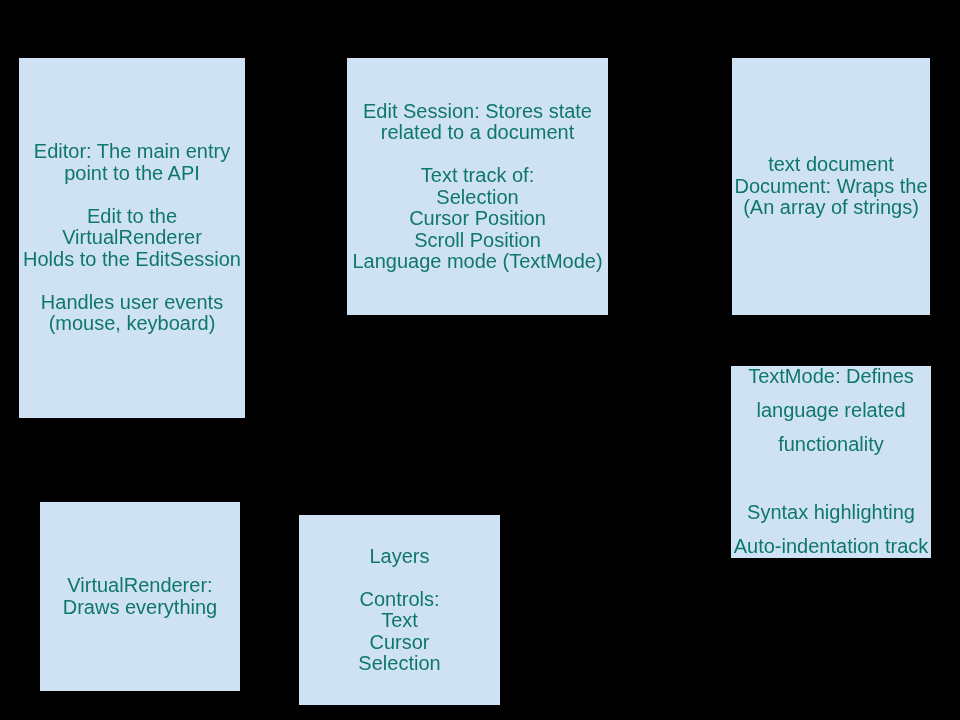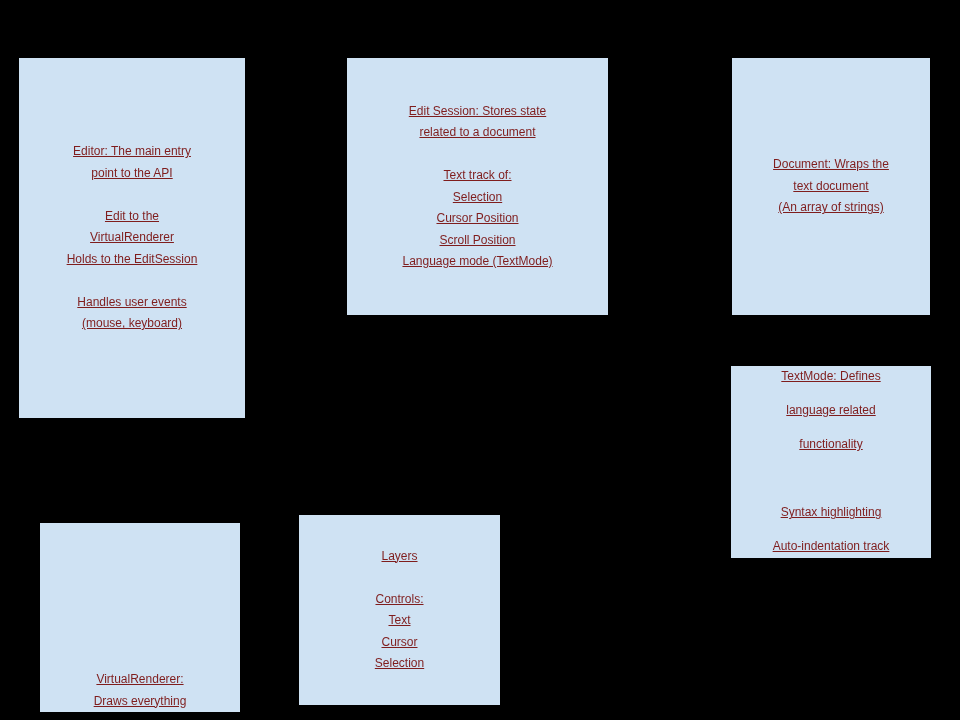--- a/index.html
+++ b/index.html
@@ -22,35 +22,34 @@
   .box {
     position: absolute;
     background: #cfe2f3;
     border: 1px solid #000000;
     box-sizing: border-box;
     display: flex;
     flex-direction: column;
     justify-content: center;
     align-items: center;
     text-align: center;
-    color: #7f1d1d;
-    font-size: 12px;
-    text-decoration: underline;
+    color: #0f766e;
+    font-size: 20px;
   }
   .line {
     width: 100%;
     min-height: 21.5px;
     line-height: 21.5px;
     white-space: nowrap;
   }
   #box-editor          { left: 18px;  top: 57px;  width: 228px; height: 362px; }
   #box-edit-session    { left: 346px; top: 57px;  width: 263px; height: 259px; }
   #box-document        { left: 731px; top: 57px;  width: 200px; height: 259px; }
   #box-textmode        { left: 730px; top: 365px; width: 202px; height: 194px; justify-content: space-between; }
-  #box-virtualrenderer { left: 39px;  top: 522px; width: 202px; height: 191px; justify-content: flex-end; }
+  #box-virtualrenderer { left: 39px;  top: 501px; width: 202px; height: 191px; }
   #box-layers          { left: 298px; top: 514px; width: 203px; height: 192px; }
 </style>
 </head>
 <body>
 
 <div class="canvas">
 
   <div class="box" id="box-editor">
     <div class="line">Editor: The main entry</div>
     <div class="line">point to the API</div>
@@ -68,22 +67,22 @@
     <div class="line">related to a document</div>
     <div class="line"></div>
     <div class="line">Text track of:</div>
     <div class="line">Selection</div>
     <div class="line">Cursor Position</div>
     <div class="line">Scroll Position</div>
     <div class="line">Language mode (TextMode)</div>
   </div>
 
   <div class="box" id="box-document">
+    <div class="line">text document</div>
     <div class="line">Document: Wraps the</div>
-    <div class="line">text document</div>
     <div class="line">(An array of strings)</div>
   </div>
 
   <div class="box" id="box-textmode">
     <div class="line">TextMode: Defines</div>
     <div class="line">language related</div>
     <div class="line">functionality</div>
     <div class="line"></div>
     <div class="line">Syntax highlighting</div>
     <div class="line">Auto-indentation track</div>

